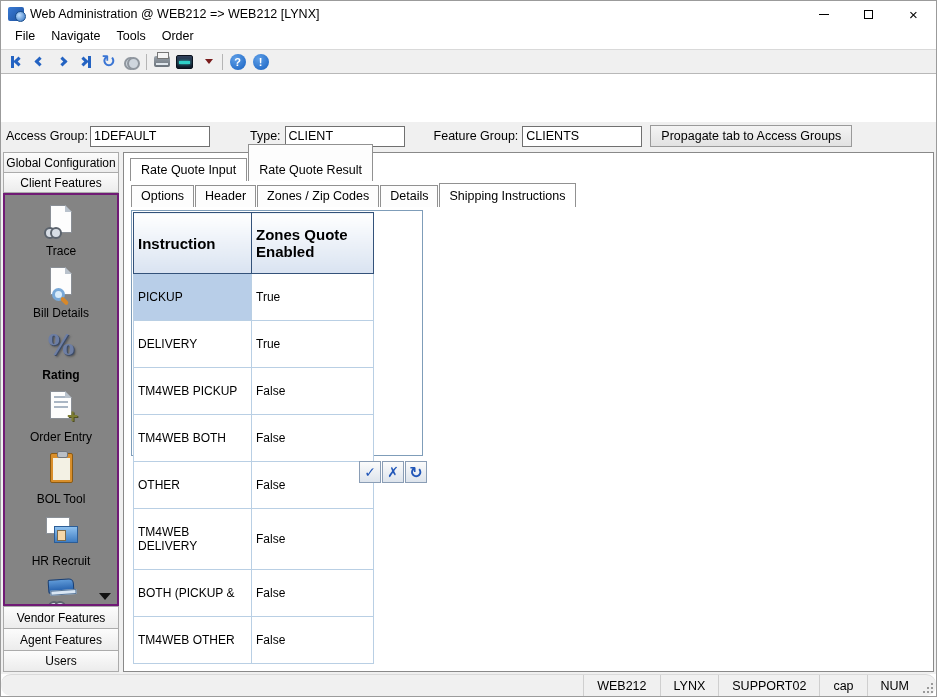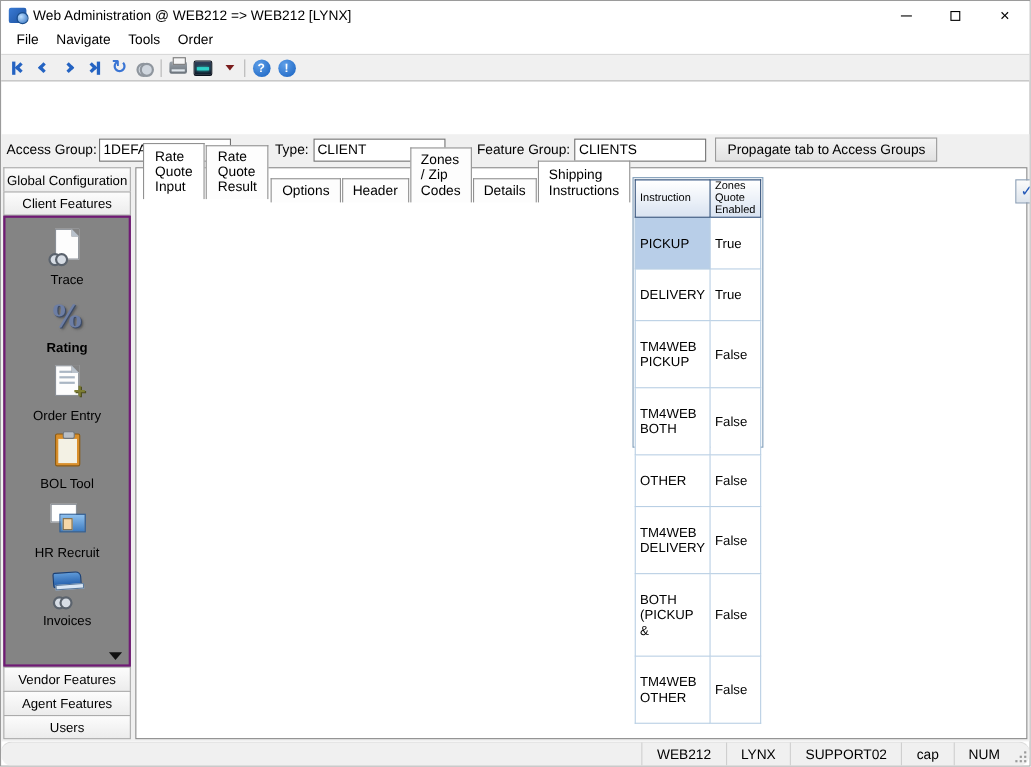--- a/index.html
+++ b/index.html
@@ -83,33 +83,33 @@
   .clip-board { position: absolute; left: 8px; top: 2px; width: 23px; height: 30px; background: #d98f2b; border: 1px solid #8a5a14; border-radius: 2px; }
   .clip-board::before { content:""; position: absolute; left: 2px; top: 4px; right: 2px; bottom: 2px; background: #f3f1e4; }
   .clip-board::after { content:""; position: absolute; left: 6px; top: -3px; width: 9px; height: 5px; background: #b9bfc6; border: 1px solid #70767d; border-radius: 2px; }
   .card-back { position: absolute; left: 4px; top: 4px; width: 24px; height: 17px; background: #fff; border: 1px solid #8a9097; }
   .card-front { position: absolute; left: 12px; top: 13px; width: 24px; height: 17px; background: linear-gradient(#8ec0ee,#3f7dc2); border: 1px solid #2c5d96; }
   .card-front::after { content:""; position: absolute; left: 2px; top: 3px; width: 7px; height: 9px; background: #f6d7a8; border: 1px solid #7c6a4a; }
   .book { position: absolute; left: 6px; top: 4px; width: 26px; height: 14px; background: linear-gradient(#5f9ad8,#1f5aa8); border: 1px solid #163f78; border-radius: 2px 5px 2px 2px; transform: rotate(-4deg); }
   .book::after { content:""; position: absolute; left: 1px; bottom: -3px; width: 24px; height: 3px; background: #d9e6f4; border: 1px solid #5a789a; }
 
   
-  .main { flex: 1 1 auto; margin: 2px 2px 2px 4px; border: 1px solid #898989; background: #fff; padding: 5px 6px; display: flex; flex-direction: row; min-width: 0; }
+  .main { flex: 1 1 auto; margin: 2px 2px 2px 4px; border: 1px solid #898989; background: #fff; padding: 5px 6px; display: flex; flex-direction: column; min-width: 0; }
   .tabs { display: flex; align-items: flex-end; height: 23px; }
   .tab { padding: 3px 10px 4px 10px; border: 1px solid #919191; border-bottom: none; background: #fff; font-size: 12.5px; margin-right: 1px; position: relative; }
-  .tab.unsel { padding-top: 2px; align-self: flex-end; background: #fdfdfd; }
+  .tab.unsel { padding-top: 18px; align-self: flex-end; background: #fdfdfd; }
   .tab.sel { z-index: 2; padding-top: 4px; }
   .subtabs { display: flex; align-items: flex-end; height: 24px; margin-top: 2px; margin-left: 1px; }
   .subtab { padding: 3px 9px 4px 9px; border: 1px solid #919191; border-bottom: none; background: #fdfdfd; font-size: 12.5px; margin-right: 1px; }
   .subtab.sel { background: #fff; padding-top: 5px; z-index: 2; }
 
   
   .groupbox { margin-top: 3px; margin-left: 1px; width: 292px; height: 246px; border: 1px solid #7f9db9; background: #fff; padding: 1px; }
   table.grid { border-collapse: collapse; }
-  .grid th { width: 118px; height: 23px; text-align: left; padding: 0 4px; font-size: 10px; font-weight: normal; background: linear-gradient(#ffffff,#d9e3f1); border: 1px solid #33527a; }
+  .grid th { width: 118px; height: 23px; text-align: left; padding: 13px 4px; font-size: 15px; font-weight: bold; background: linear-gradient(#ffffff,#d9e3f1); border: 1px solid #33527a; }
   .grid th + th { width: 122px; }
   .grid td { height: 40px; padding: 16px 4px; font-size: 12px; border: 1px solid #b9cfe4; background: #fff; }
   .grid td.sel { background: #b8cee8; }
 
   .actions { display: flex; margin-top: 5px; margin-left: 229px; gap: 1px; }
   .abtn { width: 22px; height: 22px; border: 1px solid #8a9db5; background: linear-gradient(#fbfbfb,#dde4ec); display: flex; align-items: center; justify-content: center; color: #2257b8; font-weight: bold; font-size: 14px; font-family: "DejaVu Sans", sans-serif; }
   .abtn.refresh { font-size: 16px; }
 
   
   .statusbar { height: 22px; background: #f0f0f0; border-top: 1px solid #dadada; display: flex; align-items: stretch; flex: 0 0 auto; font-size: 12.5px; border-radius: 10px; }
@@ -207,20 +207,27 @@
       <div class="side-btn">Global Configuration</div>
       <div class="side-btn" style="border-bottom:1px solid #ababab;">Client Features</div>
 
       <div class="side-panel">
         <div class="feat">
           <div class="ficon">
               <div class="page"></div>
               <div class="mini-binoc"></div>
             </div>
           <span class="lbl">Trace</span>
+        </div>
+        <div class="feat">
+          <div class="ficon">
+              <div class="page"></div>
+              <div class="mag"></div>
+            </div>
+          <span class="lbl">Bill Details</span>
         </div>
         <div class="feat selected">
           <div class="ficon">
               <div class="pct">%</div>
             </div>
           <span class="lbl">Rating</span>
         </div>
         <div class="feat">
           <div class="ficon">
               <div class="page">

